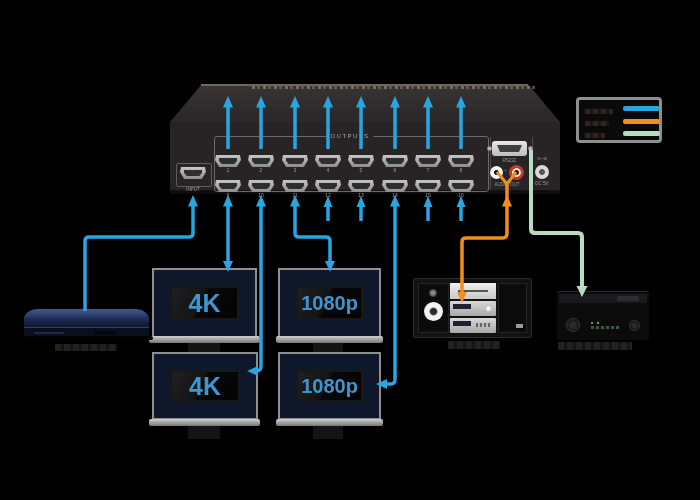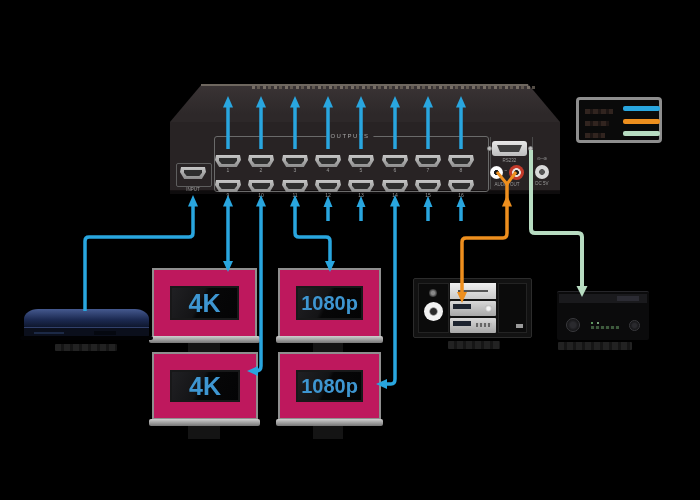--- a/index.html
+++ b/index.html
@@ -35,21 +35,21 @@
   .db9 i{position:absolute;left:5px;right:5px;top:4px;bottom:4px;background:#3f3f3f;display:block;
          clip-path:polygon(0 0,100% 0,88% 100%,12% 100%);}
   .screw{width:5px;height:5px;border-radius:50%;background:radial-gradient(#bdbdbd 30%,#6e6e6e 70%);}
   .rca-w{left:490px;top:166px;width:13px;height:13px;border-radius:50%;
          background:radial-gradient(circle,#1d1d1d 0 24%,#ffffff 30% 60%,#9c9c9c 100%);}
   .rca-r{left:509px;top:165px;width:15px;height:15px;border-radius:50%;
          background:radial-gradient(circle,#1d1d1d 0 20%,#e9e2df 26% 38%,#c33a2a 44% 78%,#77251c 100%);}
   .dcjack{left:535px;top:165px;width:14px;height:14px;border-radius:50%;
           background:radial-gradient(circle,#555 0 26%,#d9d9d9 32% 70%,#8b8b8b 100%);}
   
-  .tv{background:#be185d;border:2px solid #8f8f8f;box-sizing:border-box;padding:16px;}
+  .tv{background:#0f172a;border:2px solid #8f8f8f;box-sizing:border-box;padding:16px;}
   .tv .bezel{width:100%;height:100%;background:#181819;padding:2px;box-sizing:border-box;}
   .tv .screen{width:100%;height:100%;display:flex;align-items:center;justify-content:center;
       background:linear-gradient(115deg,#202023 0%,#141416 42%,#070708 48%,#040405 100%);}
   .tv-text{color:#3e96d1;font-weight:bold;}
   .tv-base{background:linear-gradient(180deg,#cfcfcf,#767676);border-radius:2px;}
   .tv-neck{background:#141414;}
   .smudge{background:repeating-linear-gradient(90deg,#222 0 6px,#151515 6px 9px);border-radius:1px;}
   .legend-smudge{background:repeating-linear-gradient(90deg,#31241f 0 5px,#1d1513 5px 8px);}
   
   .legend{left:576px;top:97px;width:86px;height:46px;background:#0a0a0a;

